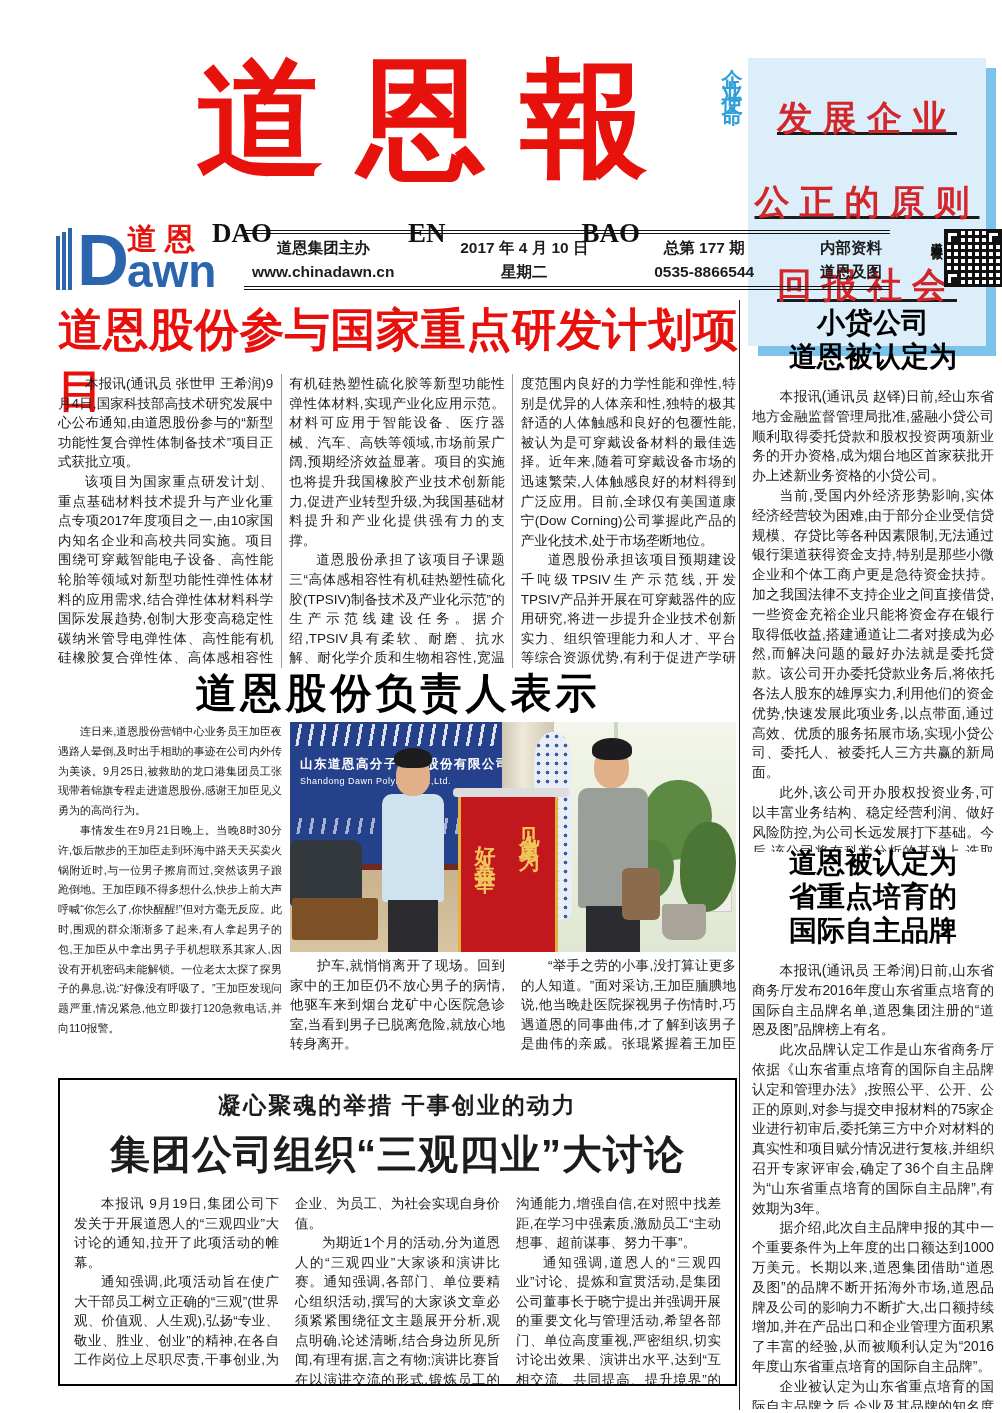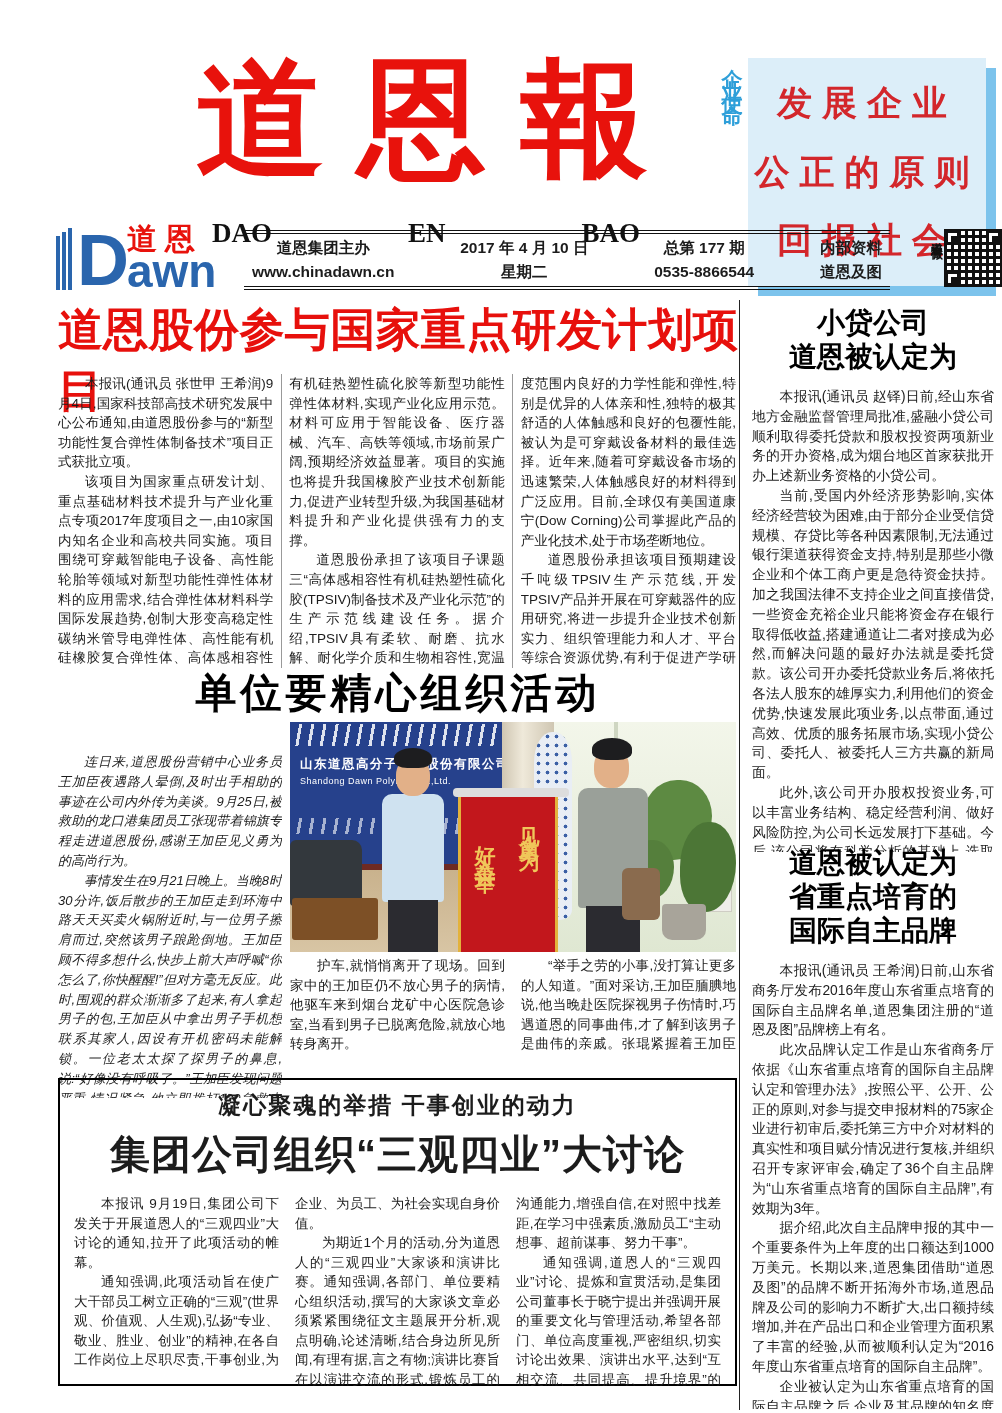--- a/index.html
+++ b/index.html
@@ -21,23 +21,23 @@
     display:flex; justify-content:space-between;
     font-family:"Liberation Serif", serif; font-weight:bold;
     font-size:27px; color:#111;
   }
   .mission-label{
     position:absolute; left:718px; top:52px; height:190px;
     writing-mode:vertical-rl; letter-spacing:12px;
     font-size:21px; font-weight:bold; color:#2e9fd9;
   }
   .mission-box{
-    position:absolute; left:748px; top:58px; width:238px; height:228px;
+    position:absolute; left:748px; top:58px; width:238px; height:288px;
     background:#dceef9; box-shadow:10px 10px 0 #7cc3ec;
-    display:flex; flex-direction:column; justify-content:space-evenly; align-items:center;
+    display:flex; flex-direction:column; justify-content:space-evenly; align-items:center;text-decoration:underline;
   }
   .mission-box .m-line{
     font-family:"DejaVu Serif", serif; font-weight:900;
     font-size:35px; letter-spacing:10px; color:#d3262b;
   }
   
   .logo{ position:absolute; left:56px; top:224px; height:66px; display:flex; align-items:flex-end; }
   .logo .bars{ display:flex; align-items:flex-end; margin-right:3px; }
   .logo .bars i{ display:block; width:4px; background:#2a65ad; margin-right:2px; }
   .logo .bars i:nth-child(1){ height:54px; } .logo .bars i:nth-child(2){ height:58px; } .logo .bars i:nth-child(3){ height:62px; }
@@ -78,22 +78,22 @@
     column-count:3; column-gap:16px; column-rule:1px solid #999;
     font-size:13.5px; line-height:19.6px; text-align:justify; overflow:hidden;
   }
   p.np{ text-indent:2em; }
   
   .good-title{
     position:absolute; left:58px; top:666px; width:680px;
     text-align:center; font-size:41px; font-weight:900; color:#000; letter-spacing:4px;
   }
   .good-left{
-    position:absolute; left:58px; top:752px; width:224px; height:346px;
-    font-size:13px; line-height:19.8px; text-align:justify; overflow:hidden;font-style:italic;
+    position:absolute; left:58px; top:722px; width:224px; height:346px;
+    font-size:11px; line-height:19.8px; text-align:justify; overflow:hidden;
   }
   .good-bottom{
     position:absolute; left:290px; top:956px; width:446px; height:110px;
     column-count:2; column-gap:16px;
     font-size:13.5px; line-height:19.6px; text-align:justify; overflow:hidden;
   }
   
   .photo{ position:absolute; left:290px; top:722px; width:446px; height:230px; background:#ded5c2; overflow:hidden; }
   .ph-wall{ position:absolute; left:0; top:0; width:212px; height:148px; background:#26418c; }
   .ph-stripes{ position:absolute; left:0; width:212px; background:repeating-linear-gradient(100deg, rgba(255,255,255,0) 0 9px, rgba(255,255,255,.85) 9px 12px); }
@@ -230,21 +230,21 @@
   <div class="v-divider"></div>
 
   <div class="headline">道恩股份参与国家重点研发计划项目</div>
   <div class="lead-body">
     <p class="np">本报讯(通讯员 张世甲 王希润)9月4日,国家科技部高技术研究发展中心公布通知,由道恩股份参与的“新型功能性复合弹性体制备技术”项目正式获批立项。</p>
     <p class="np">该项目为国家重点研发计划、重点基础材料技术提升与产业化重点专项2017年度项目之一,由10家国内知名企业和高校共同实施。项目围绕可穿戴智能电子设备、高性能轮胎等领域对新型功能性弹性体材料的应用需求,结合弹性体材料科学国际发展趋势,创制大形变高稳定性碳纳米管导电弹性体、高性能有机硅橡胶复合弹性体、高体感相容性有机硅热塑性硫化胶等新型功能性弹性体材料,实现产业化应用示范。材料可应用于智能设备、医疗器械、汽车、高铁等领域,市场前景广阔,预期经济效益显著。项目的实施也将提升我国橡胶产业技术创新能力,促进产业转型升级,为我国基础材料提升和产业化提供强有力的支撑。</p>
     <p class="np">道恩股份承担了该项目子课题三“高体感相容性有机硅热塑性硫化胶(TPSIV)制备技术及产业化示范”的生产示范线建设任务。据介绍,TPSIV具有柔软、耐磨、抗水解、耐化学介质和生物相容性,宽温度范围内良好的力学性能和弹性,特别是优异的人体亲和性,独特的极其舒适的人体触感和良好的包覆性能,被认为是可穿戴设备材料的最佳选择。近年来,随着可穿戴设备市场的迅速繁荣,人体触感良好的材料得到广泛应用。目前,全球仅有美国道康宁(Dow Corning)公司掌握此产品的产业化技术,处于市场垄断地位。</p>
     <p class="np">道恩股份承担该项目预期建设千吨级TPSIV生产示范线,开发TPSIV产品并开展在可穿戴器件的应用研究,将进一步提升企业技术创新实力、组织管理能力和人才、平台等综合资源优势,有利于促进产学研深度融合,拓展企业在有机硅橡胶、热塑性聚氨酯弹性体制备高体感相容性材料在可穿戴智能设备领域的研究和应用。道恩股份负责人表示,TPSIV国产化将减轻传统有机硅弹性体产能相对过剩、科技贡献率较低的压力,拓展新型功能性有机硅弹性体复合材料的应用方向,更好地应对新兴市场领域的进口垄断,填补国内空白。</p>
   </div>
 
-  <div class="good-title">单位要精心组织活动</div>
+  <div class="good-title">道恩股份负责人表示</div>
   <div class="good-left">
     <p class="np">连日来,道恩股份营销中心业务员王加臣夜遇路人晕倒,及时出手相助的事迹在公司内外传为美谈。9月25日,被救助的龙口港集团员工张现带着锦旗专程走进道恩股份,感谢王加臣见义勇为的高尚行为。</p>
     <p class="np">事情发生在9月21日晚上。当晚8时30分许,饭后散步的王加臣走到环海中路天天买卖火锅附近时,与一位男子擦肩而过,突然该男子踉跄倒地。王加臣顾不得多想什么,快步上前大声呼喊“你怎么了,你快醒醒!”但对方毫无反应。此时,围观的群众渐渐多了起来,有人拿起男子的包,王加臣从中拿出男子手机想联系其家人,因设有开机密码未能解锁。一位老太太探了探男子的鼻息,说:“好像没有呼吸了。”王加臣发现问题严重,情况紧急,他立即拨打120急救电话,并向110报警。</p>
 
   </div>
 
   <div class="photo">
     <div class="ph-wall"></div>
     <div class="ph-stripes st1"></div>
     <div class="ph-stripes st2"></div>

